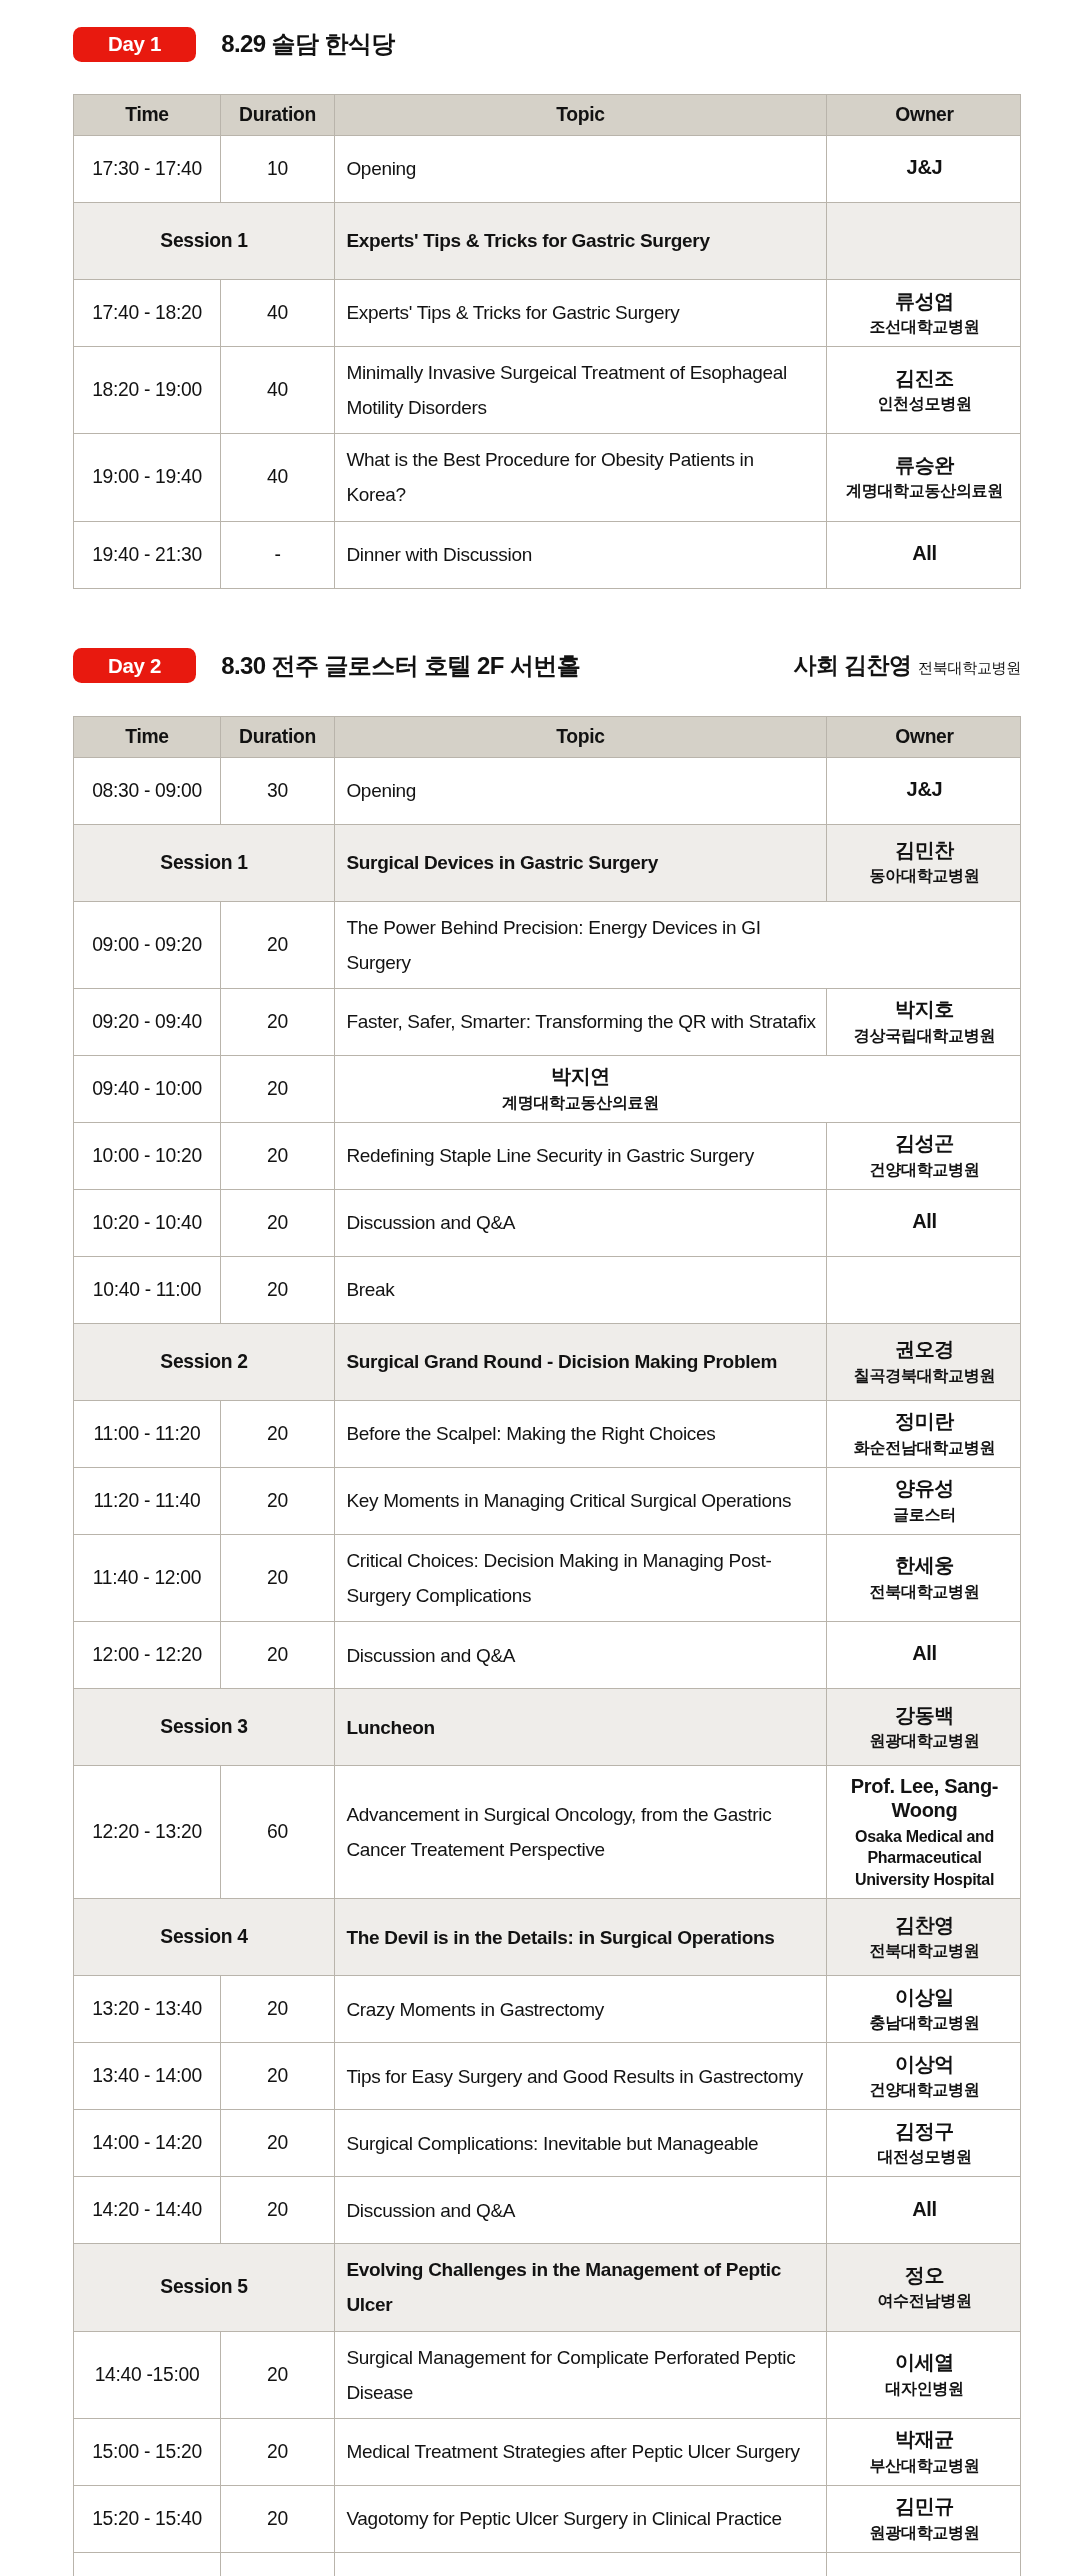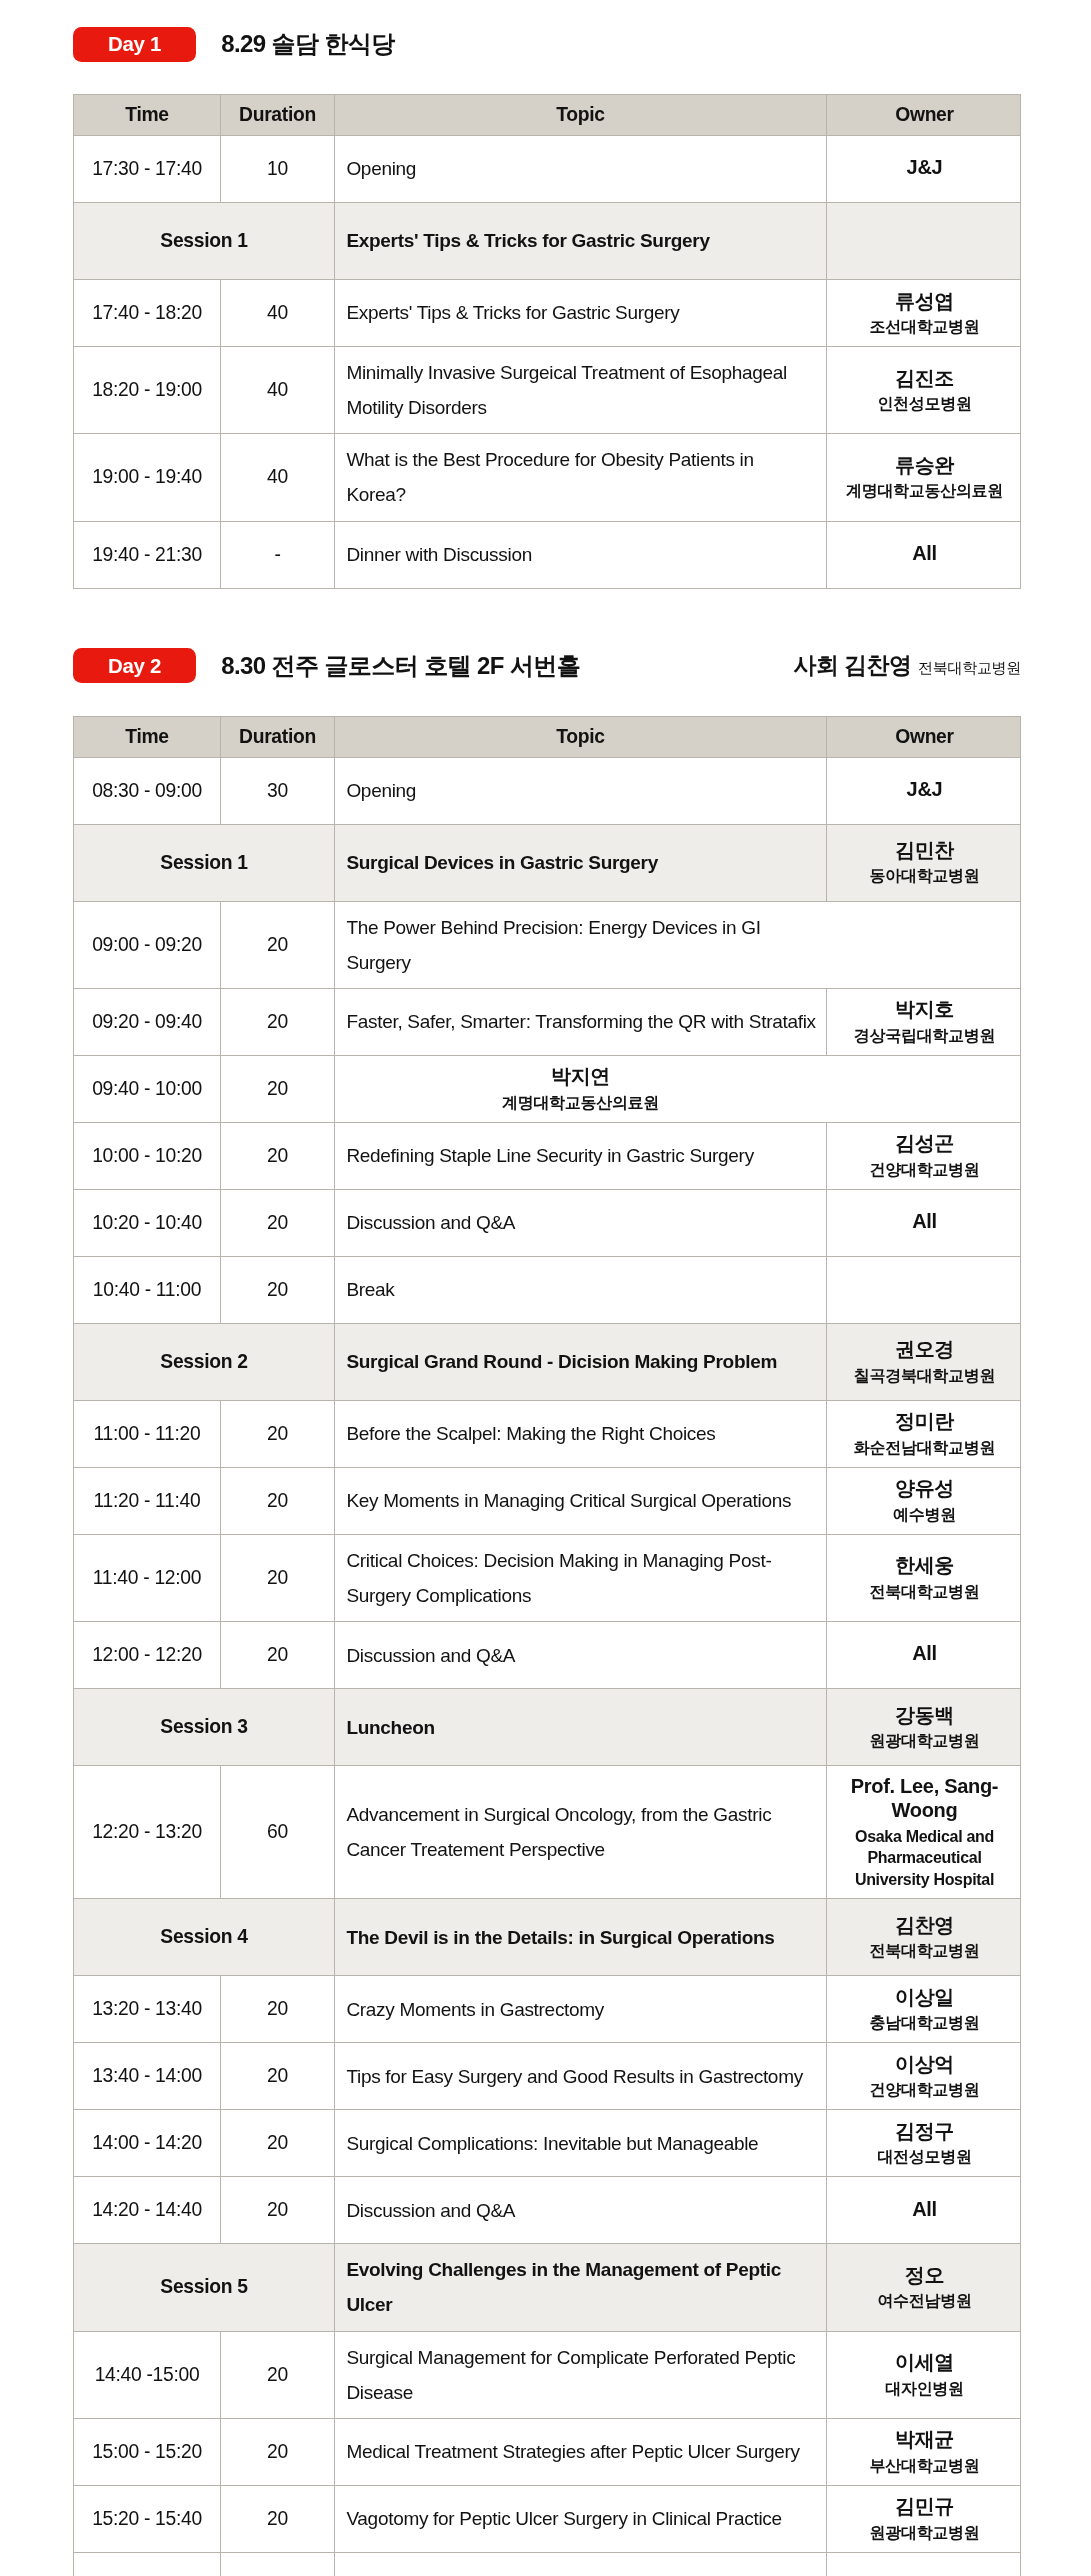--- a/index.html
+++ b/index.html
@@ -275,21 +275,21 @@
       <div class="owner-org">화순전남대학교병원</div>
     </div>
   </div>
 
   <div class="t-row item">
     <div class="td time">11:20 - 11:40</div>
     <div class="td duration">20</div>
     <div class="td topic">Key Moments in Managing Critical Surgical Operations</div>
     <div class="td owner">
       <div class="owner-name">양유성</div>
-      <div class="owner-org">예수병원</div>
+      <div class="owner-org">글로스터</div>
     </div>
   </div>
 
   <div class="t-row item">
     <div class="td time">11:40 - 12:00</div>
     <div class="td duration">20</div>
     <div class="td topic">Critical Choices: Decision Making in Managing Post-Surgery Complications</div>
     <div class="td owner">
       <div class="owner-name">한세웅</div>
       <div class="owner-org">전북대학교병원</div>

